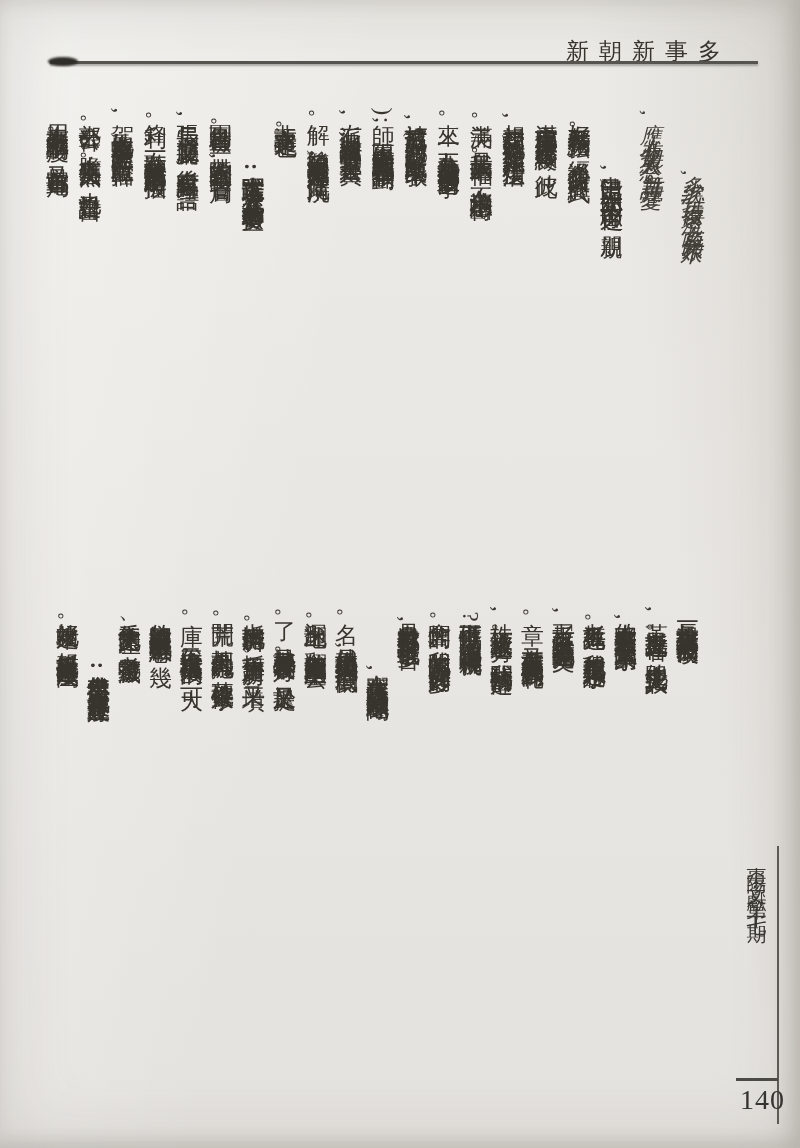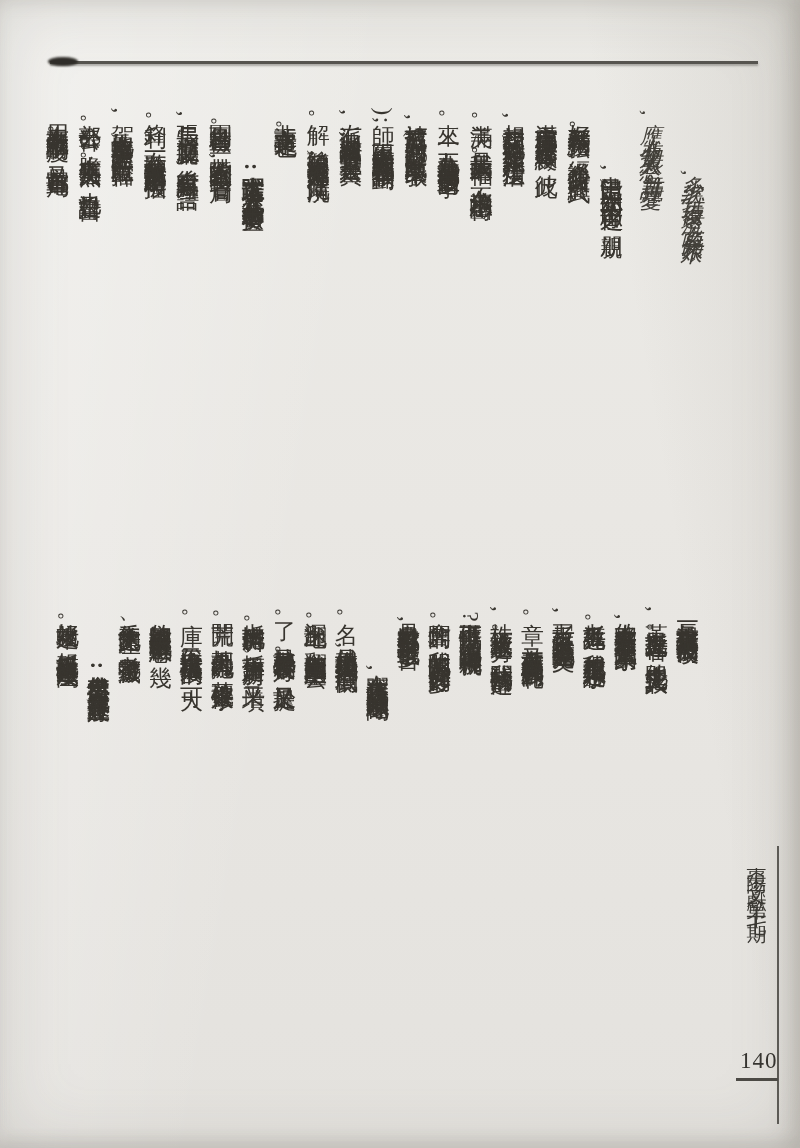--- a/index.html
+++ b/index.html
@@ -65,29 +65,30 @@
   }
   #side-rule {
     position: absolute; left: 777px; top: 846px; width: 2px; height: 278px;
     background: #5c5a55;
   }
   #folio-rule {
     position: absolute; left: 736px; top: 1078px; width: 42px; height: 2.5px;
     background: #4c4a45;
   }
   #page-number {
-    position: absolute; left: 740px; top: 1048px;
-    font-size: 23px; letter-spacing: 1px; color: #363430;
+    position: absolute; left: 740px; top: 1084px;
+    font-size: 28px; letter-spacing: 1px; color: #363430;
   }
 </style>
 </head>
 <body>
 
 <div id="page">
 
+  <div id="header-title">新朝新事多</div>
   <div id="header-rule"></div>
   <div id="header-rule-blot"></div>
 
   <div id="top-band" class="band">
       <div class="col poem-col" style="text-indent: 52px;"><span class="poem">多少淚,拭去復還流·女喚兒呼娘不</span></div>
       <div class="col poem-col"><span class="poem">應,人非物是惹人愁·無計可埋憂·</span></div>
       <div class="col" style="text-indent: 52px;"><span>中饋已虛,兒女幼小,困苦之極。親朋</span></div>
       <div class="col"><span>好友都爲我覓續弦。經過多少曲折,終與武</span></div>
       <div class="col"><span>漢市電信局同事朱冰潔女士喜結良緣。彼此</span></div>
       <div class="col"><span>相親相愛,她待一雙兒女如親生,婚後生活</span></div>

